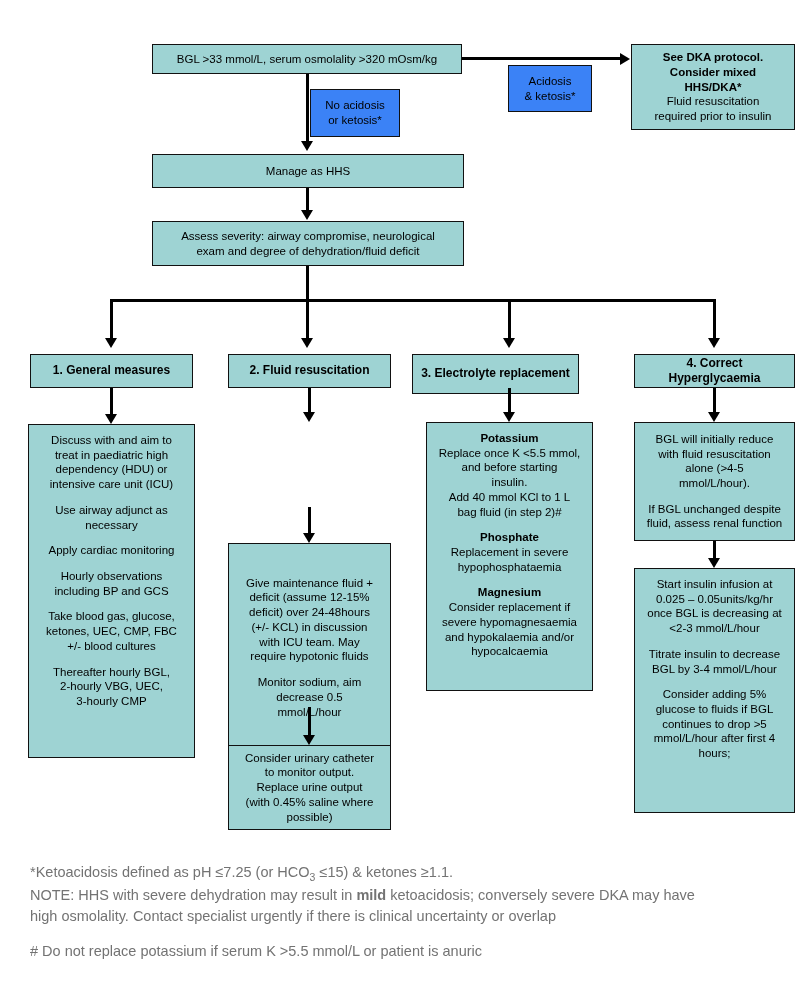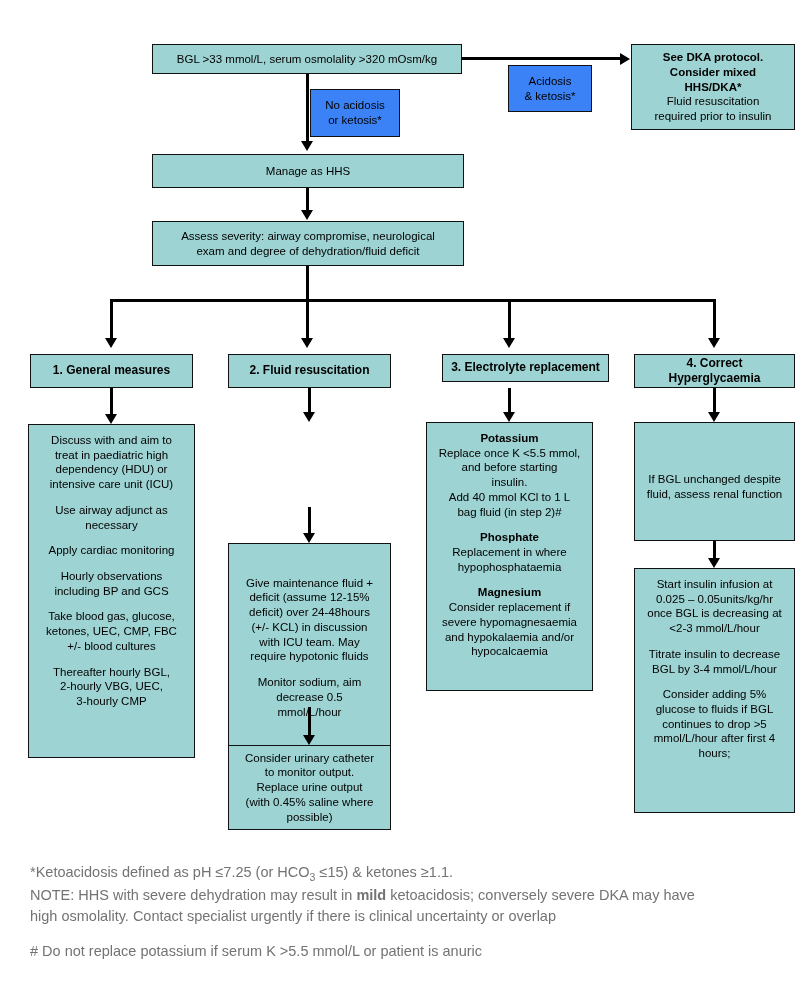--- a/index.html
+++ b/index.html
@@ -19,20 +19,21 @@
     background: #ffffff;
     overflow: hidden;
   }
   .box {
     position: absolute;
     box-sizing: border-box;
     background: #9ed3d3;
     border: 1.5px solid #111111;
     display: flex;
     flex-direction: column;
+    align-items: center;
     justify-content: center;
     text-align: center;
     font-size: 11.5px;
     line-height: 1.28;
     padding: 9px 5px;
     white-space: pre-line;
   }
   .box.headerbox {
     font-weight: bold;
     font-size: 12px;
@@ -208,52 +209,56 @@
   <div class="arrowdown" style="left:303px; top:735px;"></div>
 
   <div class="box" style="left:228px; top:745px; width:163px; height:85px;">
     <span class="seg">Consider urinary catheter
 to monitor output.
 Replace urine output
 (with 0.45% saline where
 possible)</span>
   </div>
 
-  <div class="box headerbox" style="left:442px; top:354px; width:167px; height:28px;">
+  <div class="box headerbox" style="left:412px; top:354px; width:167px; height:40px;">
     <span class="seg">3. Electrolyte replacement</span>
   </div>
   <div class="vline" style="left:508px; top:388px; height:28px;"></div>
   <div class="arrowdown" style="left:503px; top:412px;"></div>
 
   <div class="box tight" style="left:426px; top:422px; width:167px; height:269px;">
     <span class="seg b">Potassium</span>
     <span class="seg">Replace once K &lt;5.5 mmol,
 and before starting
 insulin.
 Add 40 mmol KCl to 1 L
 bag fluid (in step 2)#</span>
     <span class="seg gap"></span>
     <span class="seg b">Phosphate</span>
-    <span class="seg">Replacement in where
+    <span class="seg">Replacement in severe
 hypophosphataemia</span>
     <span class="seg gap"></span>
     <span class="seg b">Magnesium</span>
     <span class="seg">Consider replacement if
 severe hypomagnesaemia
 and hypokalaemia and/or
 hypocalcaemia</span>
   </div>
 
   <div class="box headerbox" style="left:634px; top:354px; width:161px; height:34px;">
     <span class="seg">4. Correct Hyperglycaemia</span>
   </div>
   <div class="vline" style="left:713px; top:388px; height:28px;"></div>
   <div class="arrowdown" style="left:708px; top:412px;"></div>
 
   <div class="box" style="left:634px; top:422px; width:161px; height:119px;">
+    <span class="seg">BGL will initially reduce
+with fluid resuscitation
+alone (&gt;4-5
+mmol/L/hour).</span>
     <span class="seg gap"></span>
     <span class="seg">If BGL unchanged despite
 fluid, assess renal function</span>
   </div>
   <div class="vline" style="left:713px; top:541px; height:22px;"></div>
   <div class="arrowdown" style="left:708px; top:558px;"></div>
 
   <div class="box tight" style="left:634px; top:568px; width:161px; height:245px;">
     <span class="seg">Start insulin infusion at
 0.025 – 0.05units/kg/hr

